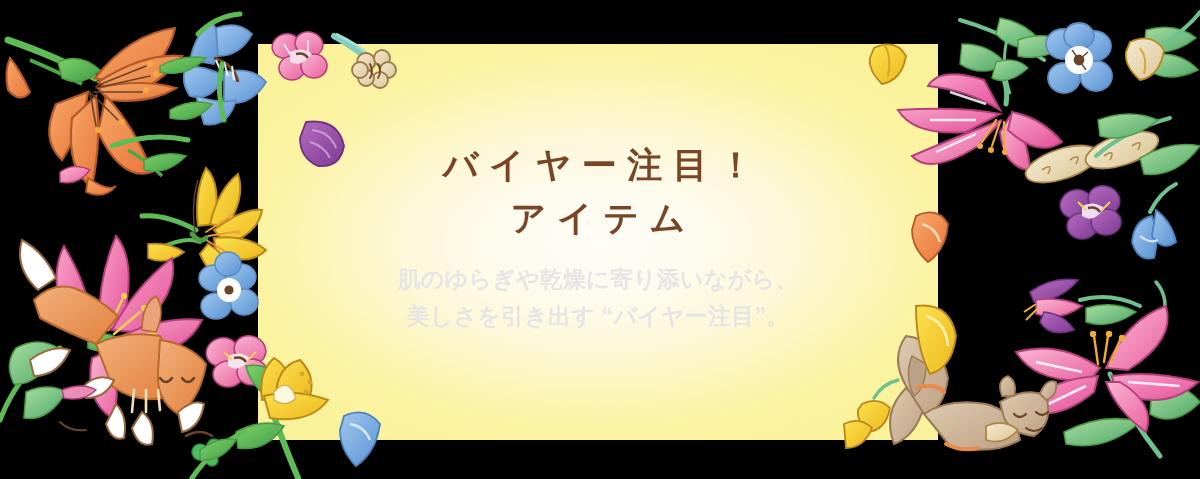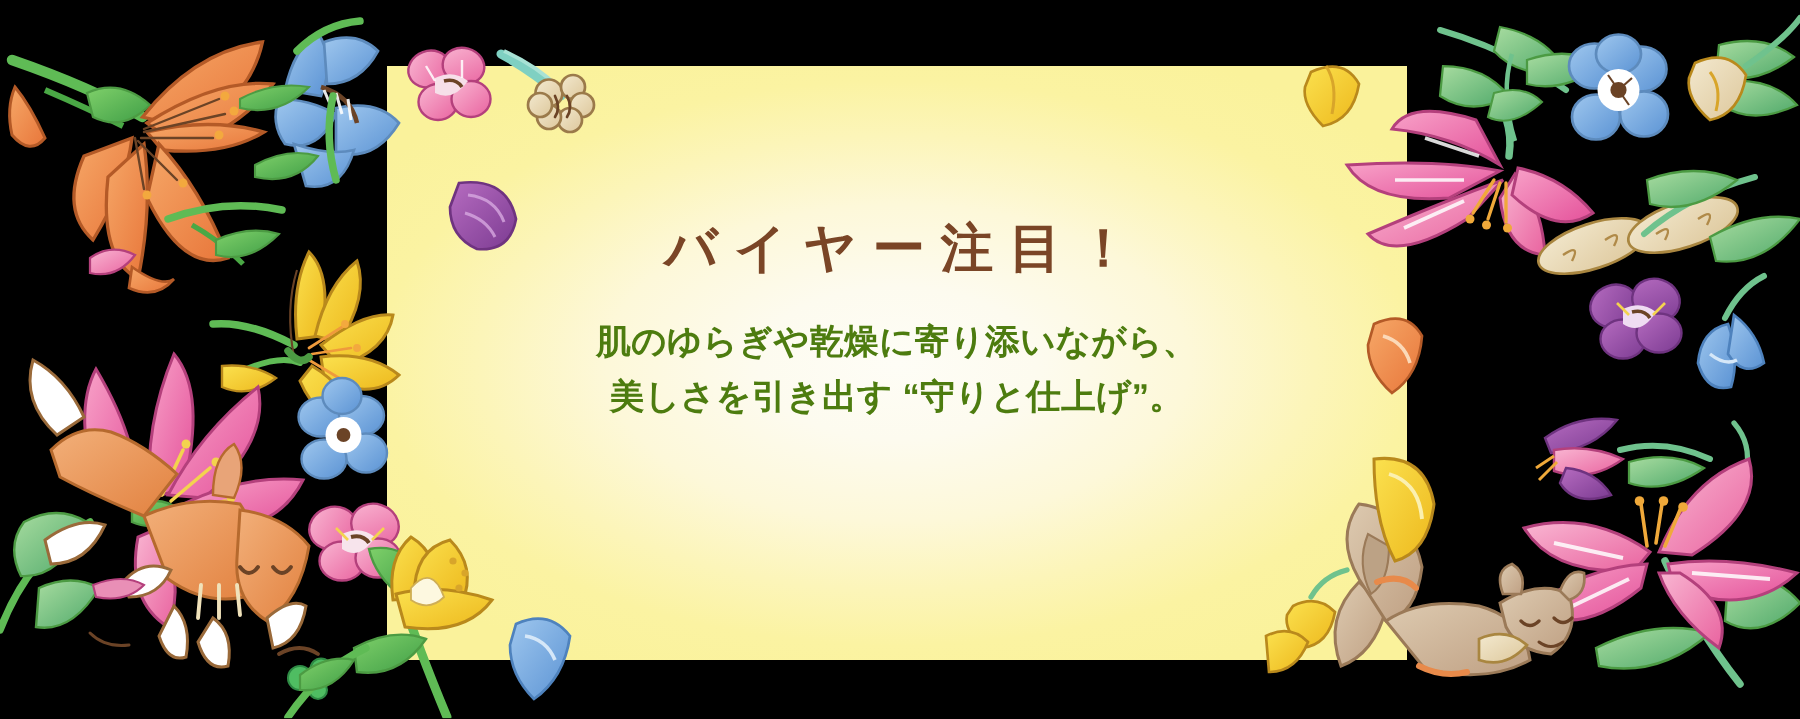--- a/index.html
+++ b/index.html
@@ -46,21 +46,21 @@
     font-family:"Liberation Serif", serif;
     font-weight:700;
     font-size:35px;
     line-height:1.5;
     letter-spacing:.30em;
     text-indent:.30em;
     white-space:nowrap;
   }
   .body-lines{
     margin-top:16px;
-    color:#4d7c0f;
+    color:#e5e5e5;
     font-family:"Liberation Sans", sans-serif;
     font-weight:700;
     font-size:23px;
     line-height:1.62;
     letter-spacing:.01em;
     white-space:nowrap;
   }
   .body-lines div{white-space:nowrap;}
 
   
@@ -522,19 +522,20 @@
       <path d="M258 378 Q276 368 286 382 Q282 402 264 404 Q252 392 254 382 Z" fill="url(#gYe)" stroke="#b9891c" stroke-width="1.8" opacity="0"></path>
     </g>
 
     <g>
       <path d="M160 444 Q186 428 208 438 Q188 462 160 456 Z" fill="url(#gGr2)" stroke="#4c9b43" stroke-width="1.5" opacity="0"></path>
     </g>
   </svg>
 
   <div id="textblock">
     <div class="headline">バイヤー注目！</div>
+    <div class="headline">アイテム</div>
     <div class="body-lines">
       <div>肌のゆらぎや乾燥に寄り添いながら、</div>
-      <div>美しさを引き出す “守りと仕上げ”。</div>
+      <div>美しさを引き出す “バイヤー注目”。</div>
     </div>
   </div>
 
 </div>
 
 </body></html>

